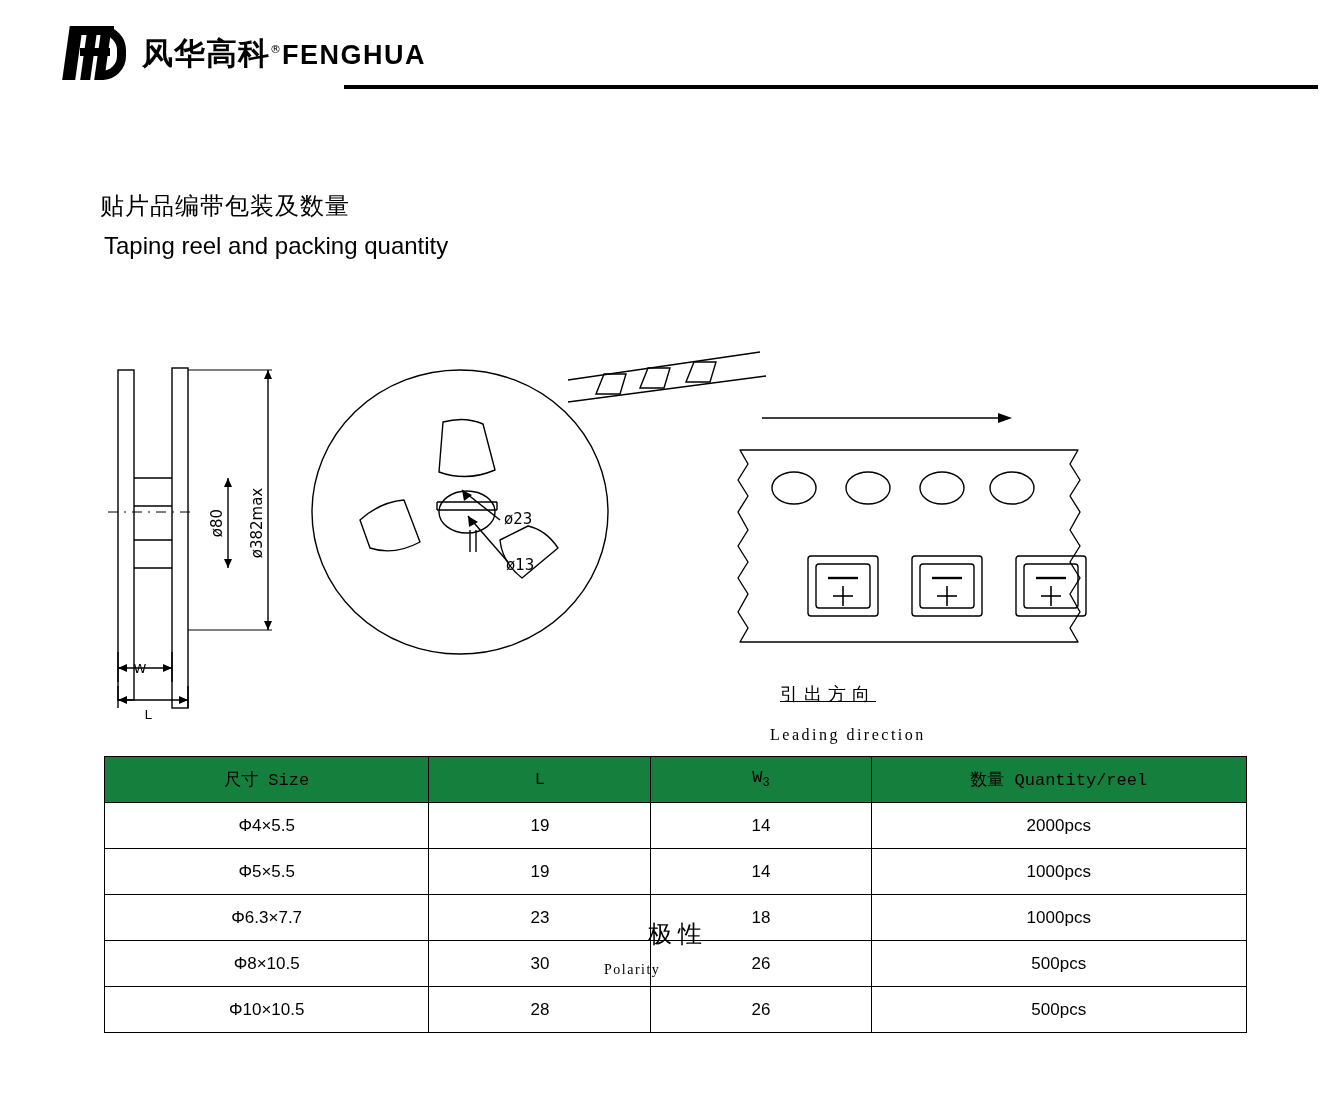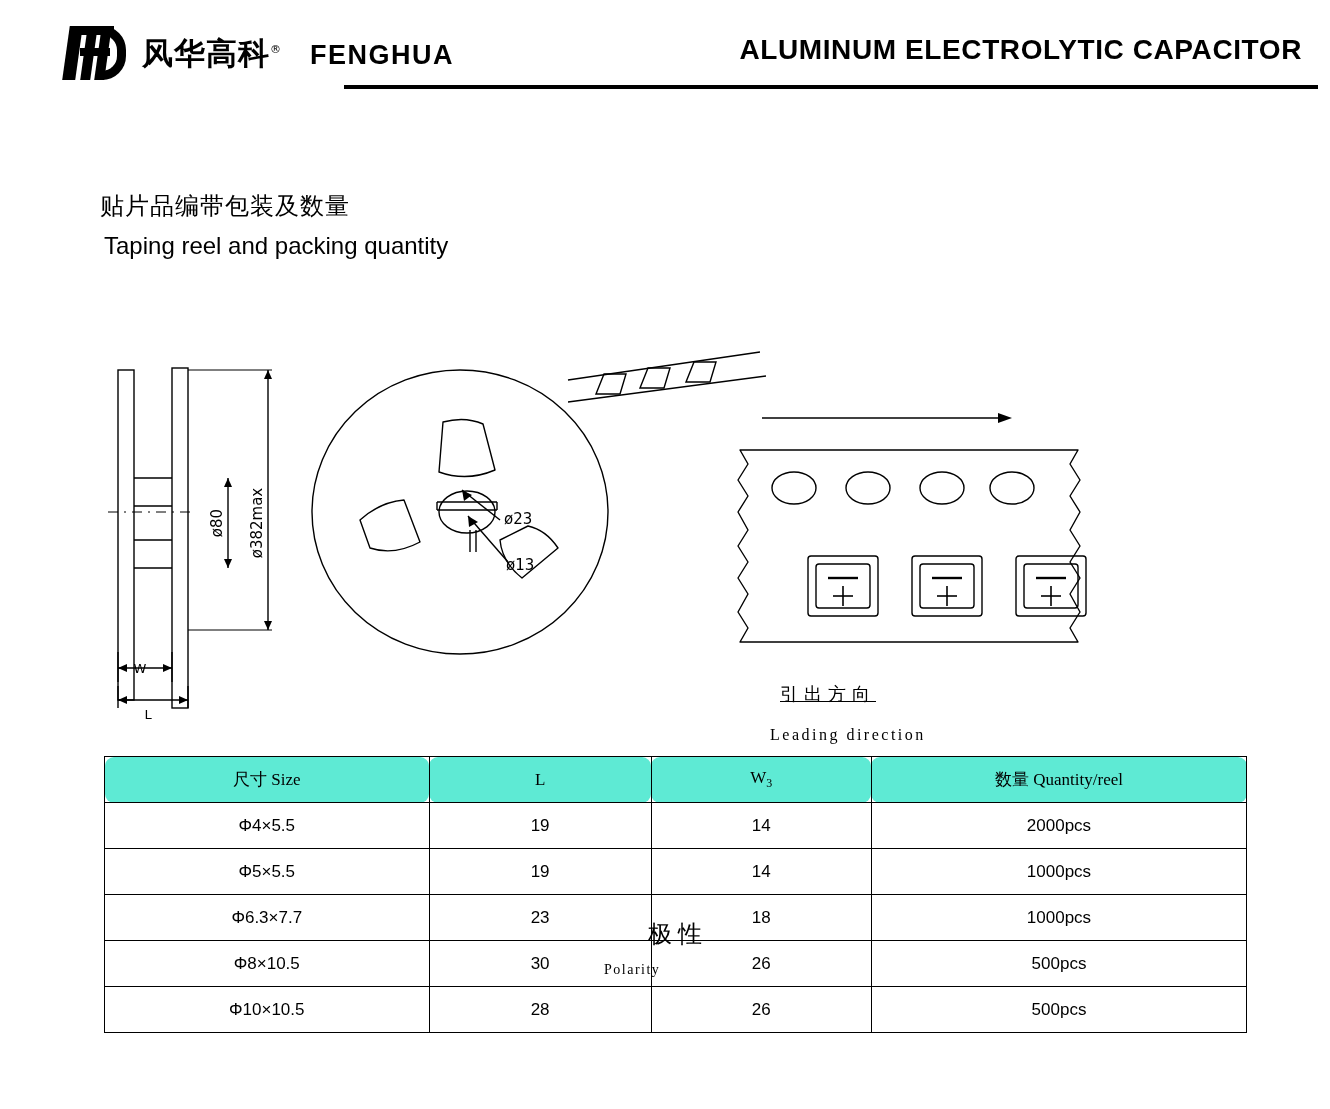--- a/index.html
+++ b/index.html
@@ -71,21 +71,20 @@
     font-size: 11px;
     vertical-align: super;
     font-weight: normal;
   }
   .logo-en {
     font-size: 27px;
     font-weight: bold;
     letter-spacing: 1.5px;
     margin-top: 4px;
     font-family: "Liberation Sans", sans-serif;
-    margin-left: 28px;
   }
   .header-title {
     position: absolute;
     right: 28px;
     top: 34px;
     font-size: 28px;
     font-weight: bold;
     letter-spacing: 0.6px;
     font-family: "Liberation Sans", sans-serif;
   }
@@ -166,24 +165,23 @@
     font-size: 17px;
     font-family: "Liberation Sans", sans-serif;
   }
   th, td {
     border: 1.5px solid #000;
     text-align: center;
     height: 43px;
     font-weight: normal;
   }
   thead th {
-    background: #5eead4;
-    font-family: Liberation Serif, serif;
+    background: #15803d;
+    font-family: Liberation Mono, monospace;
     font-size: 17px;
-    border-radius: 9px;
   }
   th.c1, td.c1 { width: 325px; }
   th.c2, td.c2 { width: 222px; }
   th.c3, td.c3 { width: 220px; }
   th.c4, td.c4 { width: 376px; }
   .sub { font-size: 12px; vertical-align: sub; }
 </style>
 </head>
 <body>
 
@@ -195,21 +193,20 @@
       <div class="slab s3"></div>
       <div class="slab bar-top"></div>
       <div class="slab bar-mid"></div>
       <div class="curve"></div>
     </div>
     <div class="logo-text">
       <div class="logo-cn"><span>风华高科</span><sup>®</sup></div>
       <div class="logo-en">FENGHUA</div>
     </div>
   </div>
-  <div class="header-title">ALUMINUM ELECTROLYTIC CAPACITOR</div>
   <div class="header-rule"></div>
 </div>
 
 <div class="sec-title-cn">贴片品编带包装及数量</div>
 <div class="sec-title-en">Taping reel and packing quantity</div>
 
 <div class="figure">
   <svg width="1330" height="400" viewBox="0 0 1330 400">
     <g fill="none" stroke="#000" stroke-width="1.4">
 

